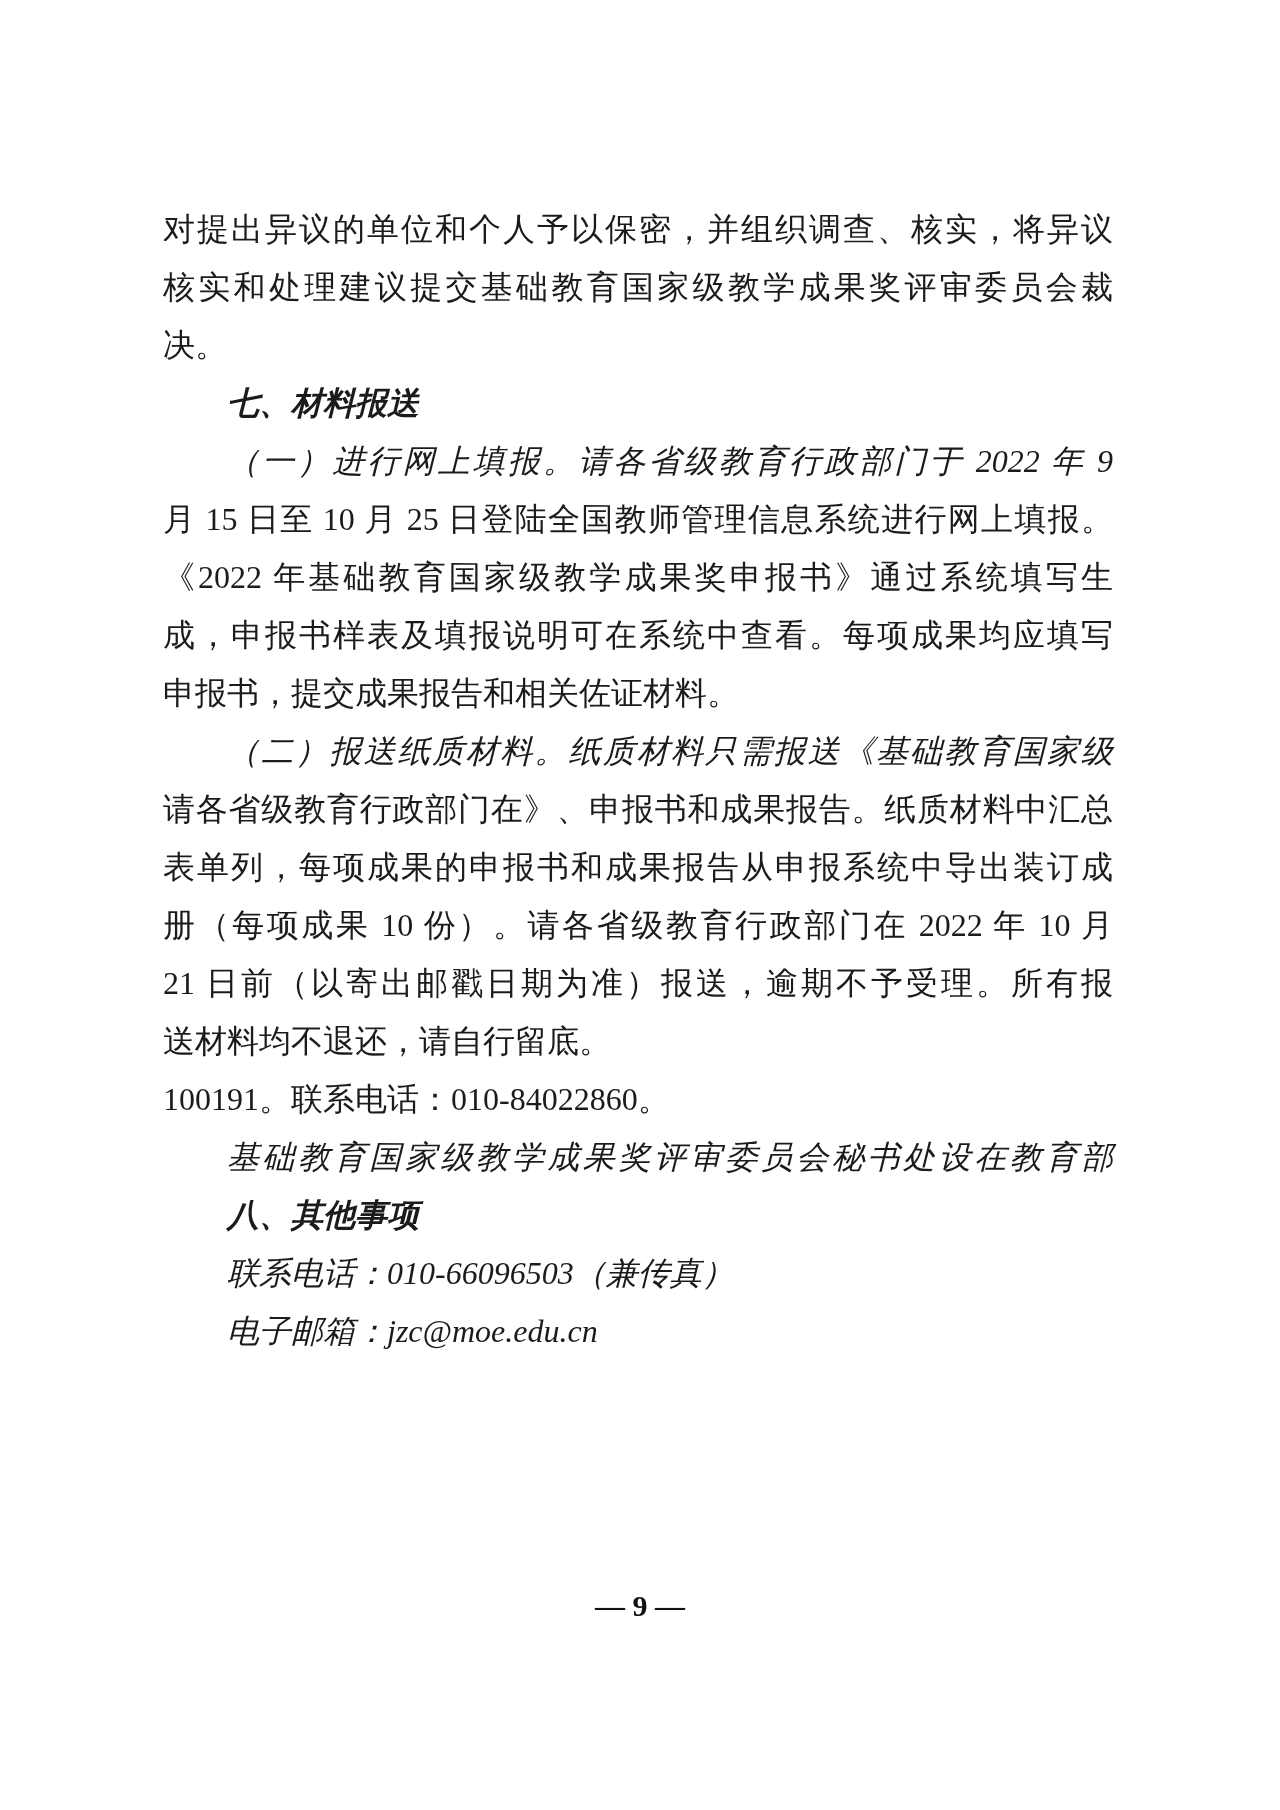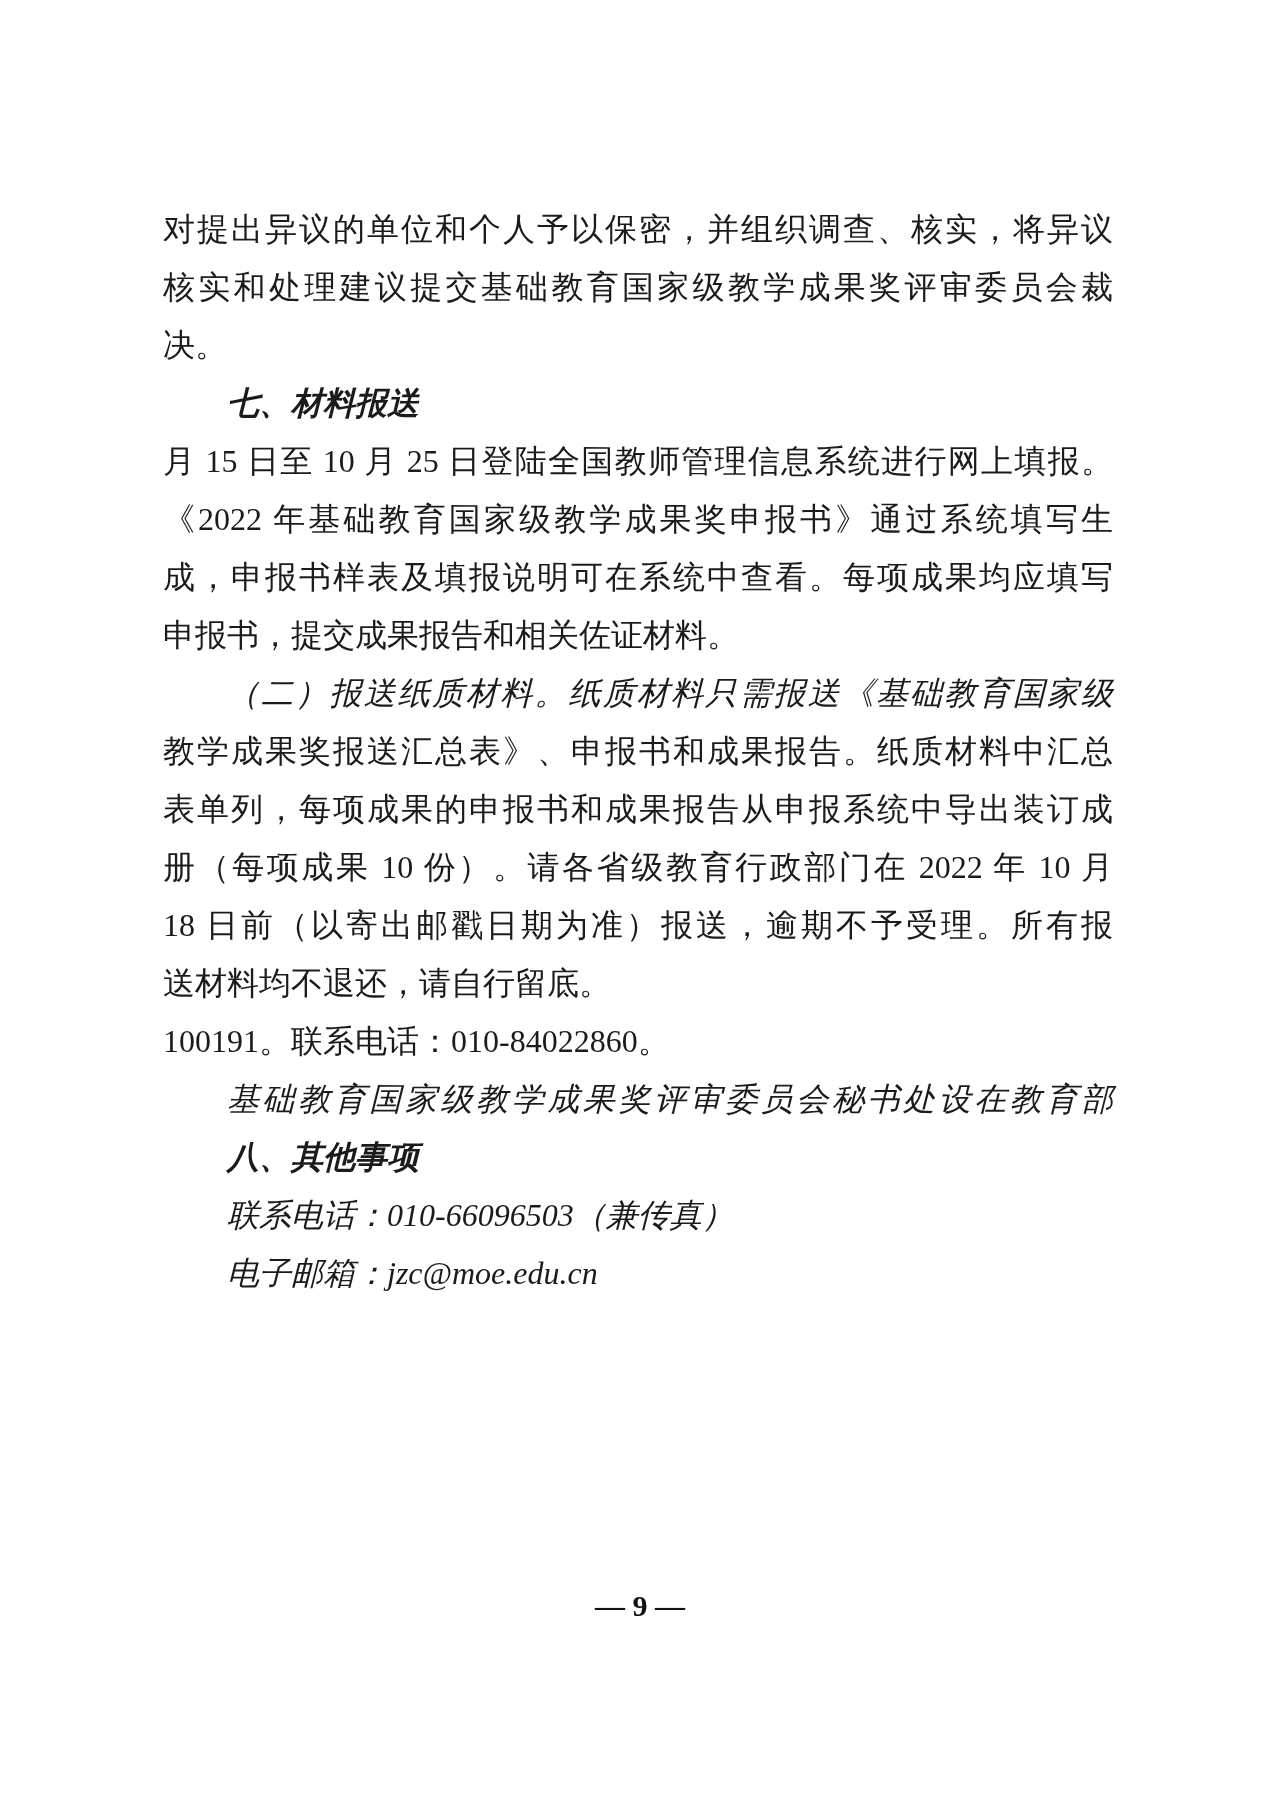--- a/index.html
+++ b/index.html
@@ -60,30 +60,31 @@
 <body>
 
 <div class="doc">
 
   <div class="ln">对提出异议的单位和个人予以保密，并组织调查、核实，将异议</div>
   <div class="ln">核实和处理建议提交基础教育国家级教学成果奖评审委员会裁</div>
   <div class="ln last">决。</div>
 
   <div class="ln hd ind">七、材料报送</div>
 
+  <div class="ln ind">（一）进行网上填报。请各省级教育行政部门于 2022 年 9</div>
   <div class="ln">月 15 日至 10 月 25 日登陆全国教师管理信息系统进行网上填报。</div>
   <div class="ln">《2022 年基础教育国家级教学成果奖申报书》通过系统填写生</div>
   <div class="ln">成，申报书样表及填报说明可在系统中查看。每项成果均应填写</div>
   <div class="ln last">申报书，提交成果报告和相关佐证材料。</div>
 
   <div class="ln ind">（二）报送纸质材料。纸质材料只需报送《基础教育国家级</div>
-  <div class="ln">教学成果奖报送汇总表》、申报书和成果报告。纸质材料中汇总</div>
+  <div class="ln">请各省级教育行政部门在》、申报书和成果报告。纸质材料中汇总</div>
   <div class="ln">表单列，每项成果的申报书和成果报告从申报系统中导出装订成</div>
   <div class="ln">册（每项成果 10 份）。请各省级教育行政部门在 2022 年 10 月</div>
-  <div class="ln">18 日前（以寄出邮戳日期为准）报送，逾期不予受理。所有报</div>
+  <div class="ln">21 日前（以寄出邮戳日期为准）报送，逾期不予受理。所有报</div>
   <div class="ln last">送材料均不退还，请自行留底。</div>
 
   <div class="ln last">100191。联系电话：010-84022860。</div>
 
   <div class="ln ind">基础教育国家级教学成果奖评审委员会秘书处设在教育部</div>
 
   <div class="ln hd ind">八、其他事项</div>
 
   <div class="ln last ind">联系电话：010-66096503（兼传真）</div>
   <div class="ln last ind">电子邮箱：jzc@moe.edu.cn</div>

